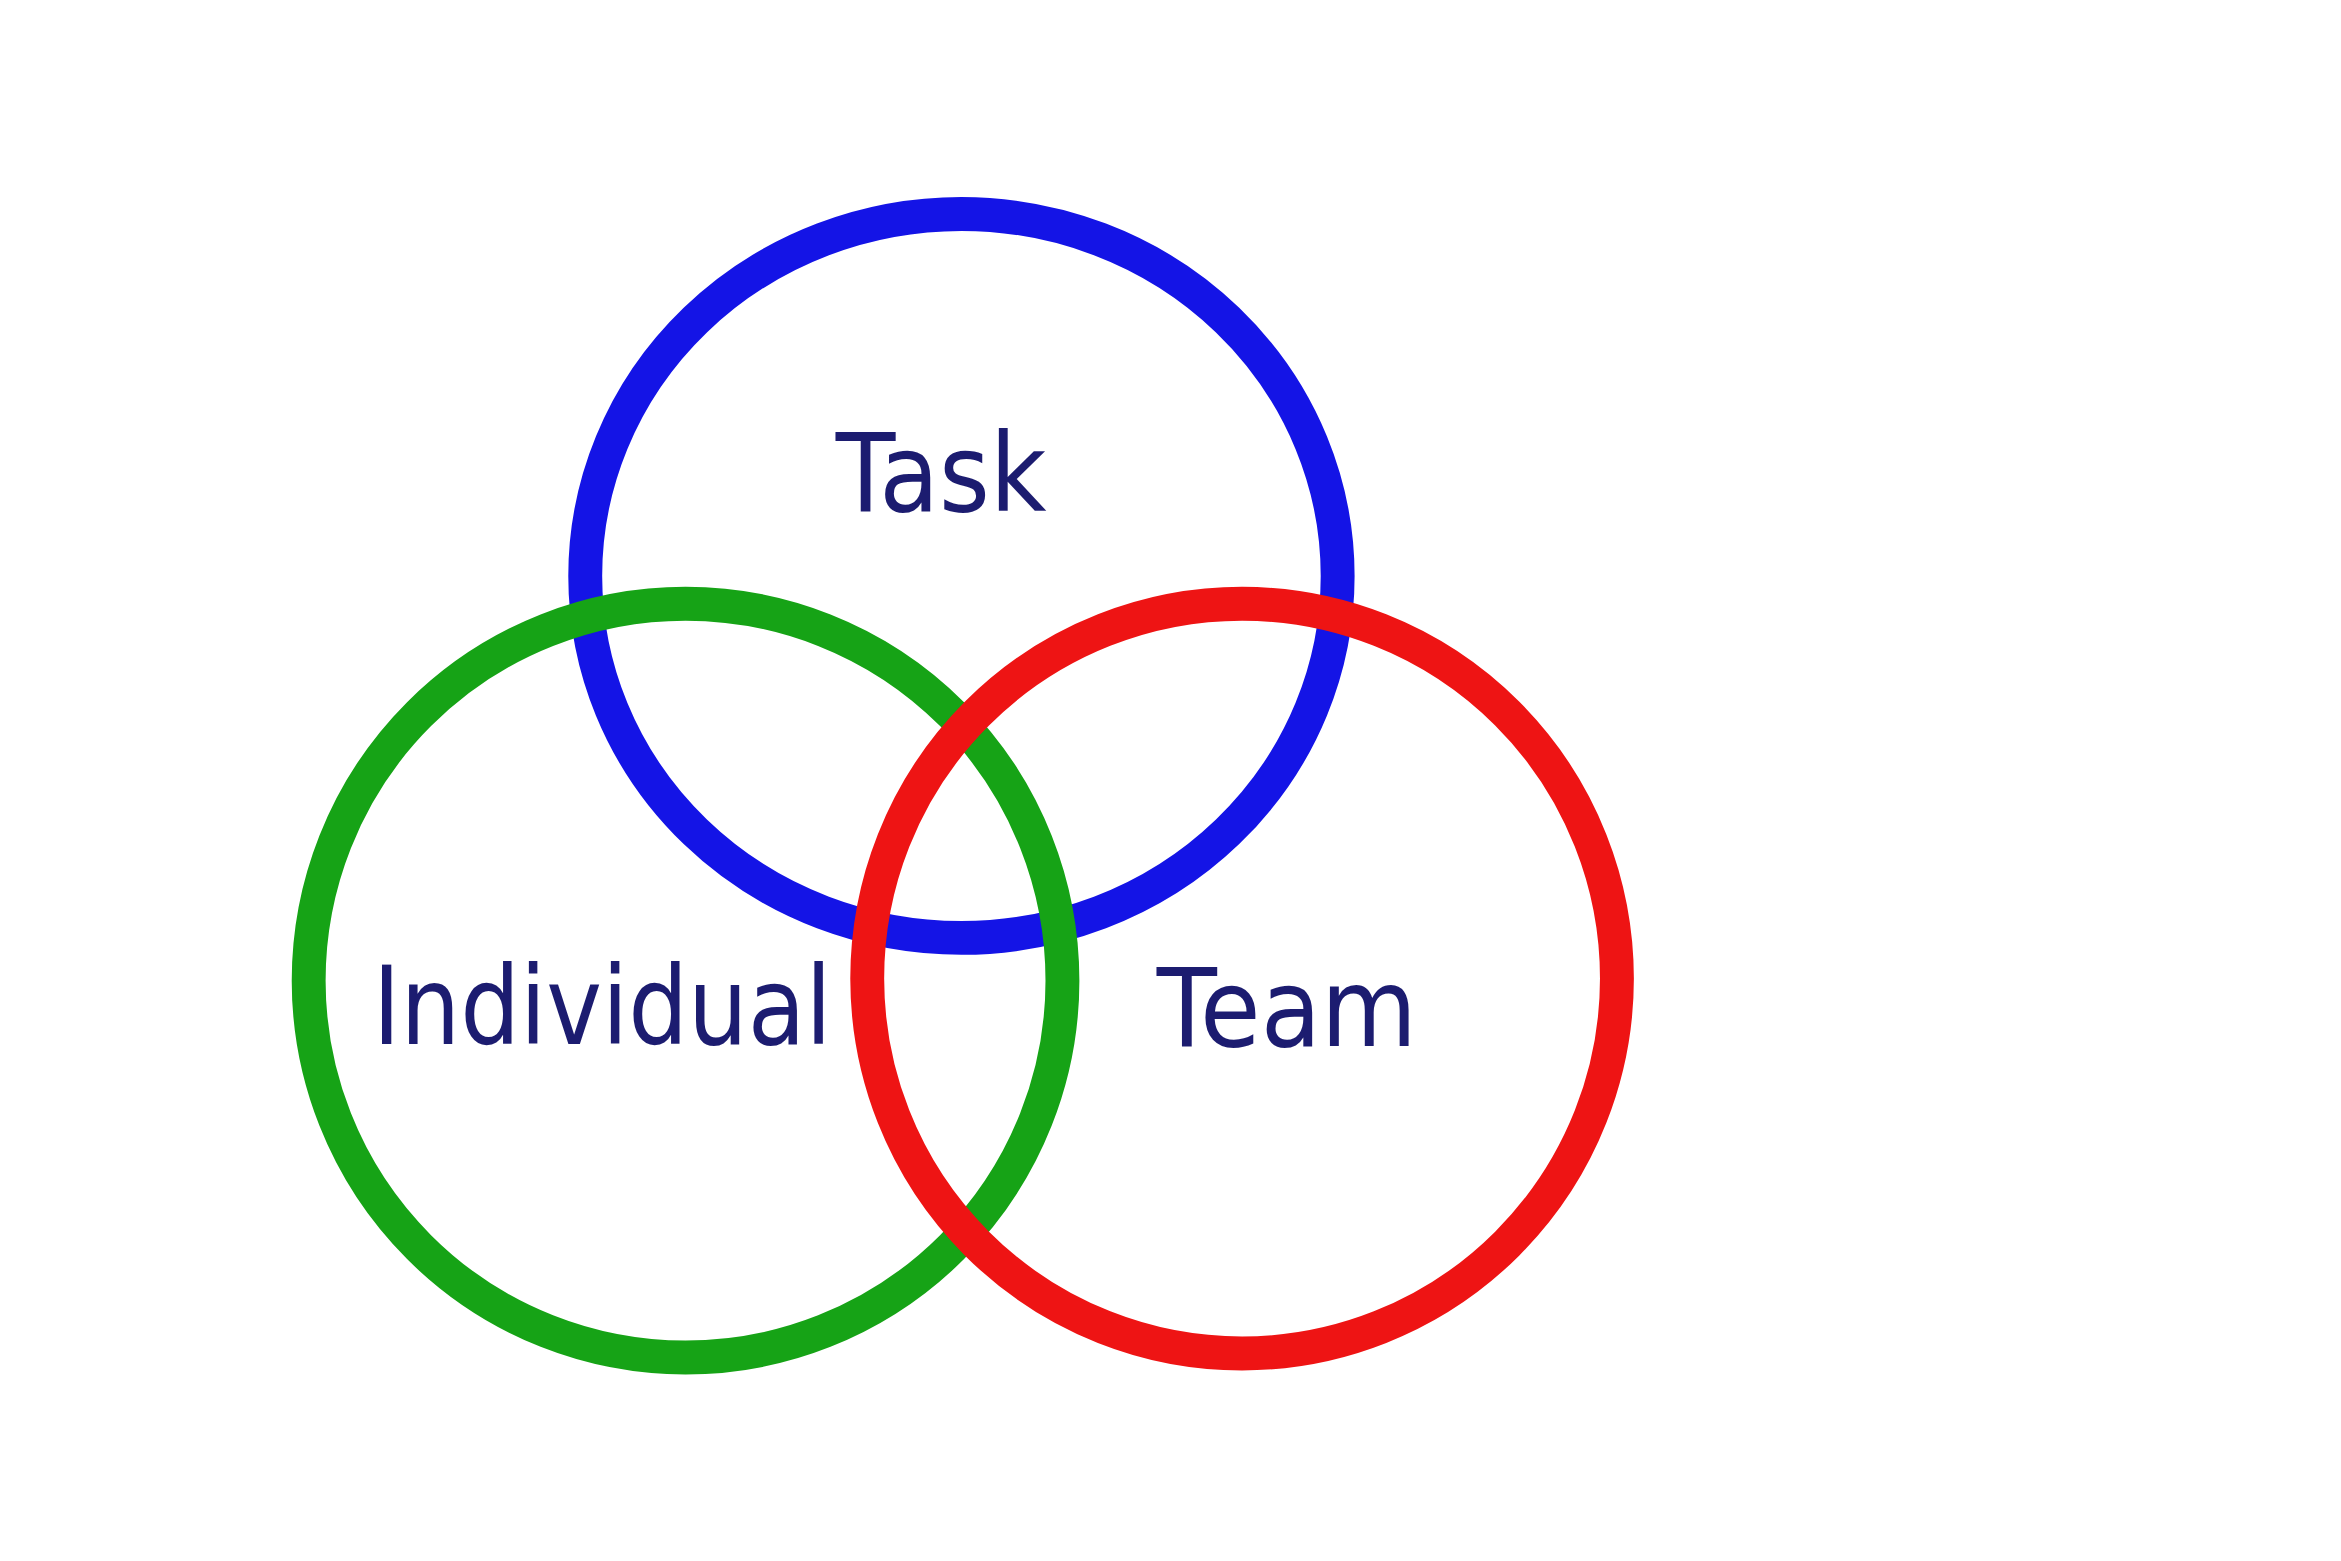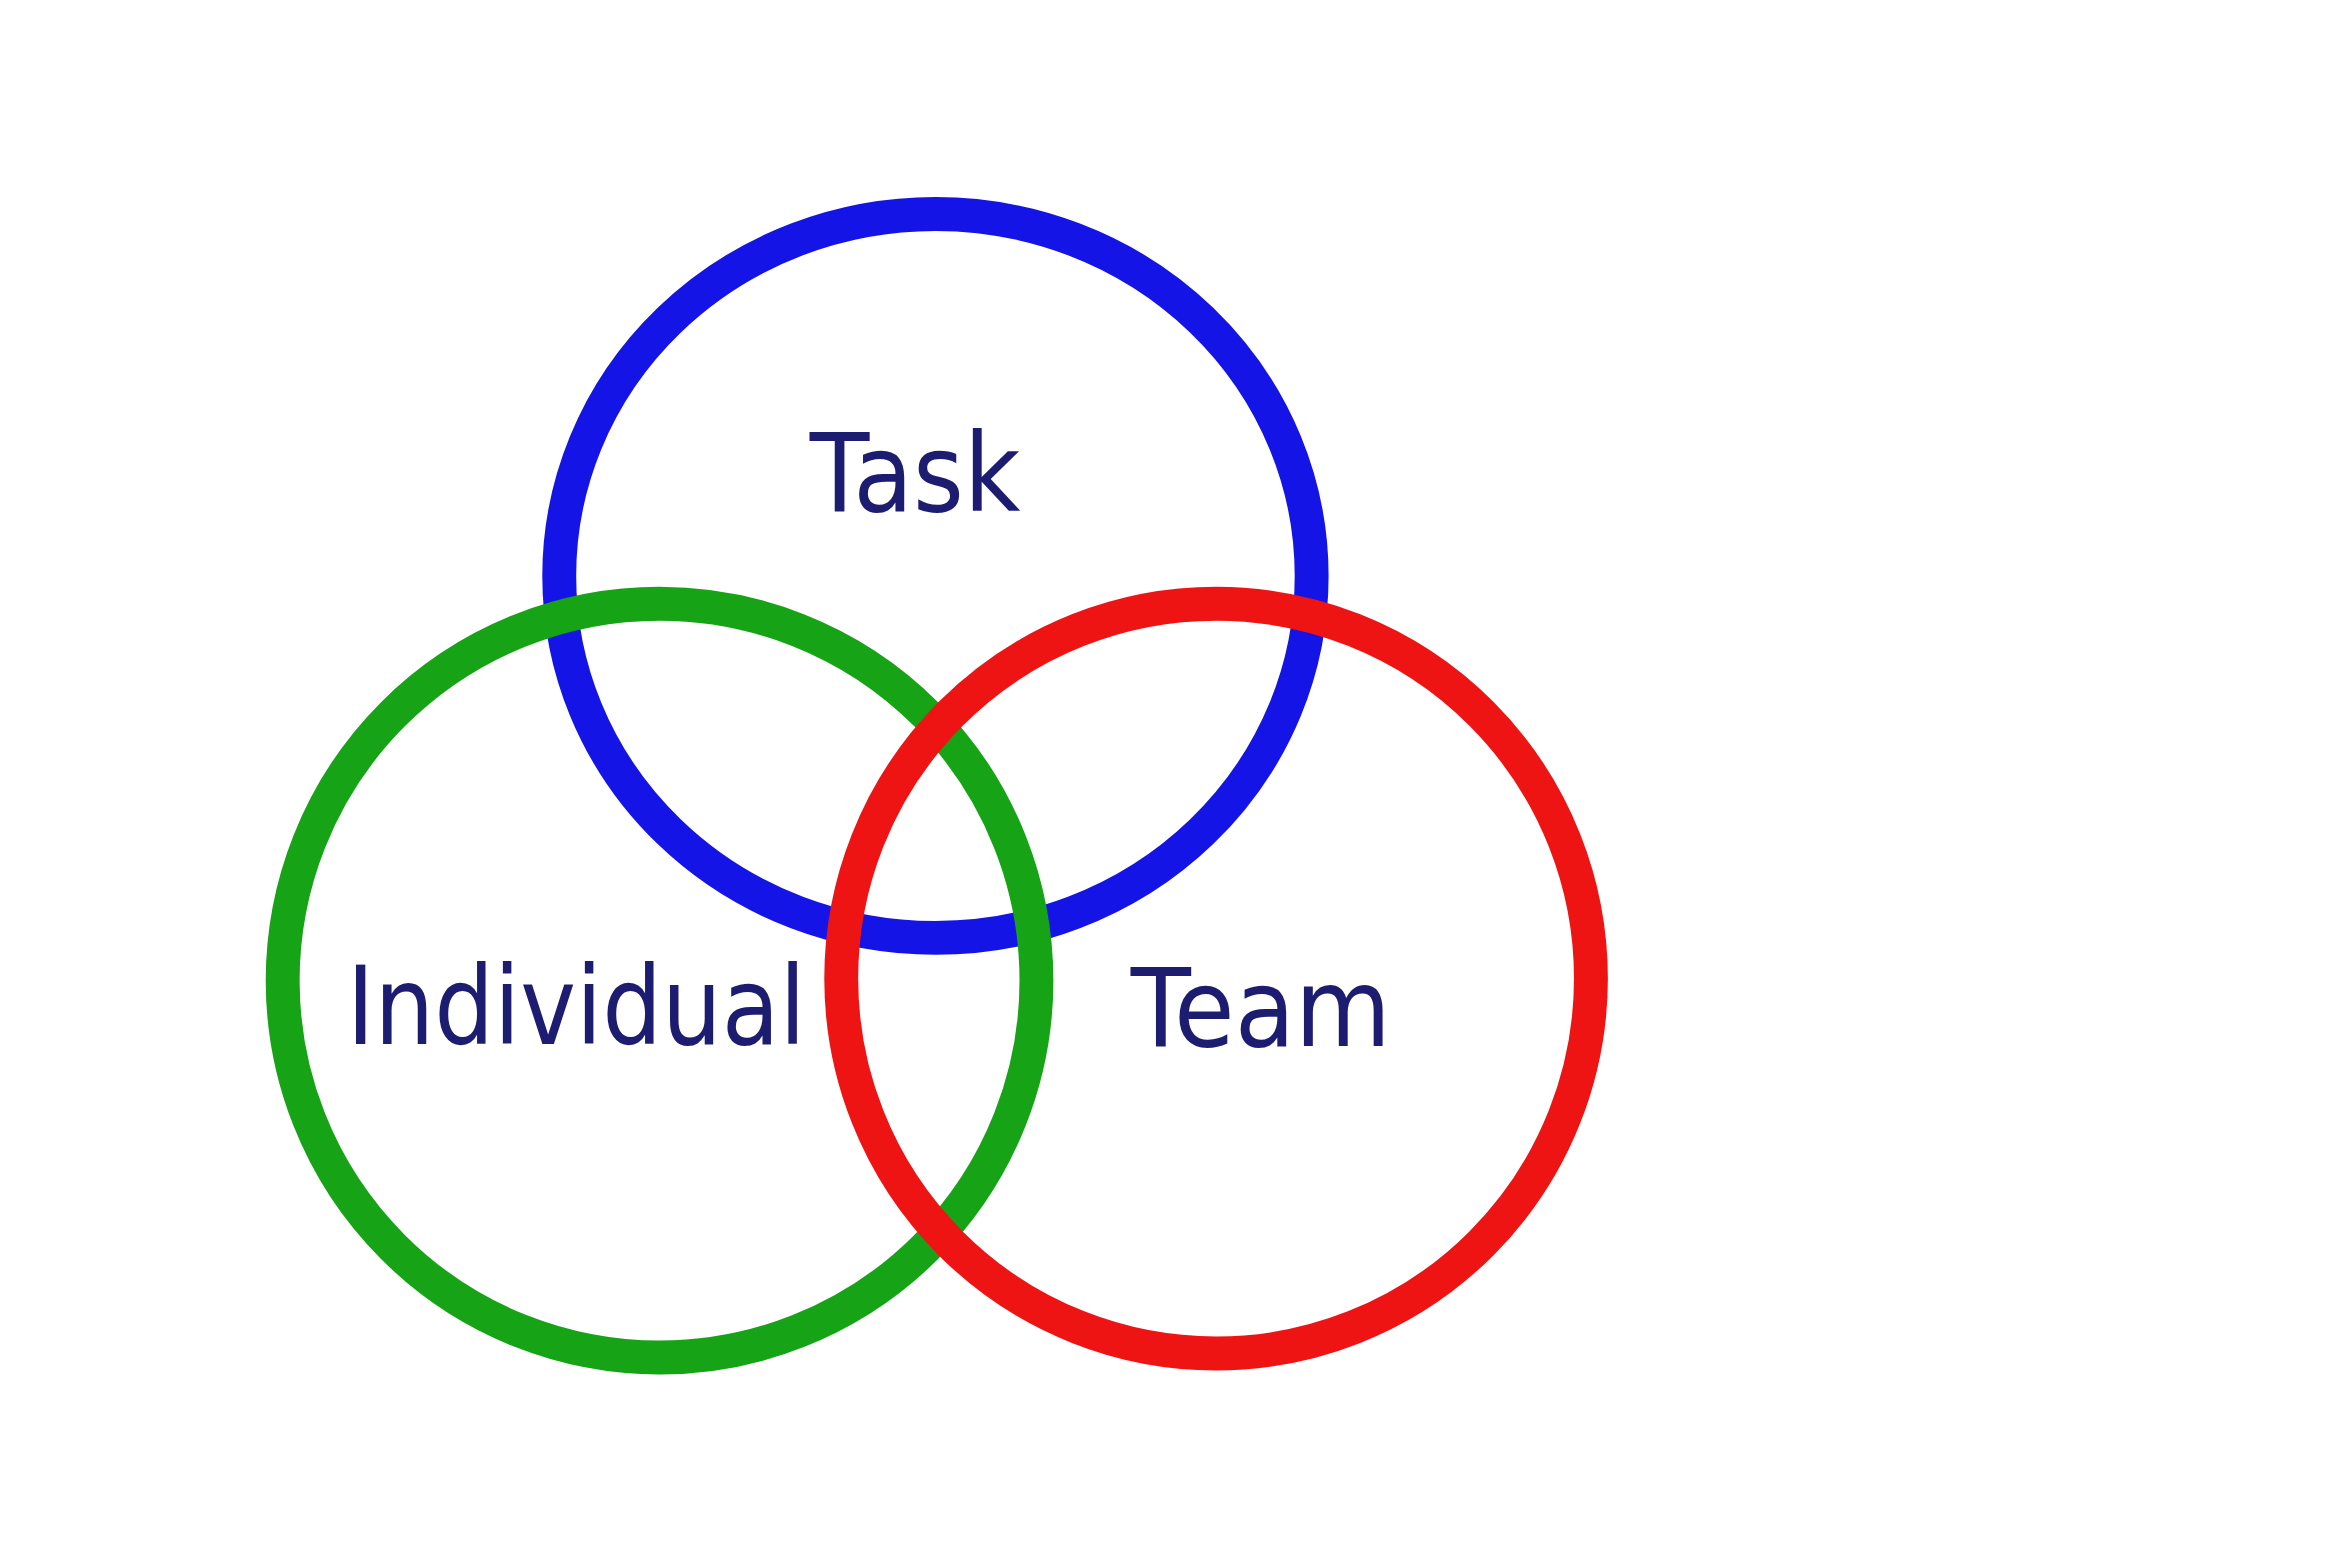--- a/index.html
+++ b/index.html
@@ -6,20 +6,21 @@
     margin: 0;
     padding: 0;
     background: #ffffff;
   }
   .stage {
     position: relative;
     width: 1898px;
     height: 1562px;
     background: #ffffff;
     overflow: hidden;
+    margin-left: 26px;
   }
   .stage svg {
     display: block;
     width: 100%;
     height: 100%;
   }
   .venn-ring {
     fill: none;
     stroke-width: 50px;
     stroke-linecap: round;

